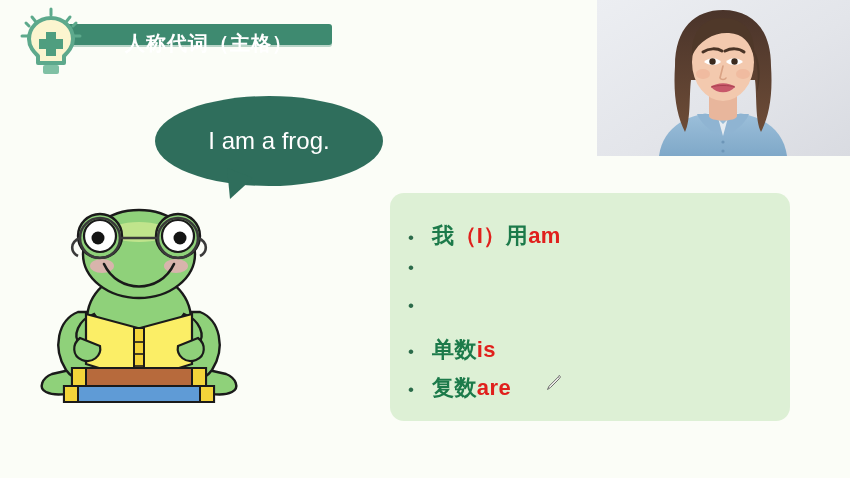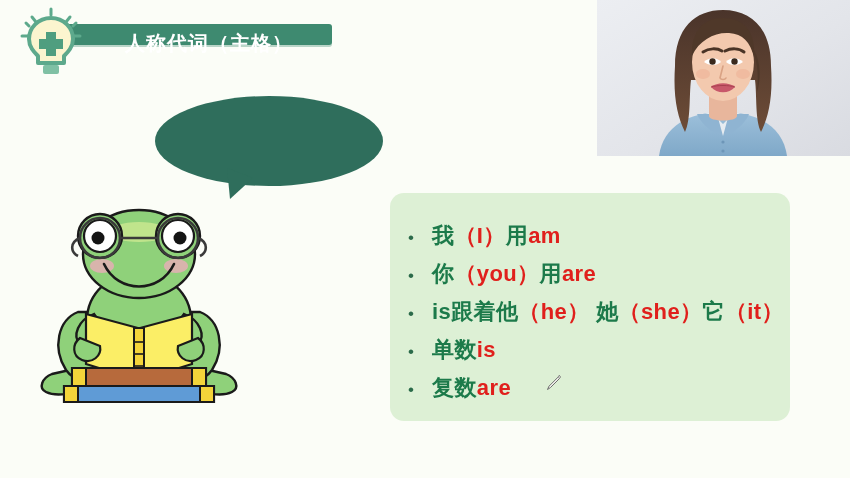--- a/index.html
+++ b/index.html
@@ -178,20 +178,21 @@
     <path d="M35 12 C22 12 13 22 13 33 C13 41 18 46 22 50 L22 57 L48 57 L48 50 C52 46 57 41 57 33 C57 22 48 12 35 12 Z" fill="#fbf5cf" stroke="#5da98c" stroke-width="4" stroke-linejoin="round"></path>
     <path d="M30 26 L40 26 L40 33 L47 33 L47 43 L40 43 L40 50 L30 50 L30 43 L23 43 L23 33 L30 33 Z" fill="#4f9e7f"></path>
     <rect x="27" y="59" width="16" height="9" rx="2" fill="#7fc0a4"></rect>
   </svg>
 
   <div id="speech-bubble">
     <svg viewBox="0 0 228 104" width="228" height="104">
       <ellipse cx="114" cy="45" rx="114" ry="45" fill="#2f6e5c"></ellipse>
       <path d="M72 72 L75 103 L98 82 Z" fill="#2f6e5c"></path>
     </svg>
+    <div id="speech-text">I am a frog.</div>
   </div>
 
   <svg id="frog-illustration" viewBox="0 0 210 212">
 
     <path d="M18 182 C8 186 4 196 12 200 C22 205 44 202 52 194 C58 188 50 178 40 177 Z" fill="#8fd17a" stroke="#1a1a1a" stroke-width="2.4"></path>
     <path d="M192 182 C202 186 206 196 198 200 C188 205 166 202 158 194 C152 188 160 178 170 177 Z" fill="#8fd17a" stroke="#1a1a1a" stroke-width="2.4"></path>
 
     <path d="M44 120 C24 128 18 156 32 178 C42 192 60 188 66 172 C72 154 66 128 58 120 Z" fill="#8fd17a" stroke="#1a1a1a" stroke-width="2.4"></path>
     <path d="M166 120 C186 128 192 156 178 178 C168 192 150 188 144 172 C138 154 144 128 152 120 Z" fill="#8fd17a" stroke="#1a1a1a" stroke-width="2.4"></path>
 
@@ -242,25 +243,23 @@
   </svg>
 
   <div id="content-card">
     <div id="bullet-list">
         <div class="bullet-row">
           <span class="bullet-dot">•</span>
           <span class="bullet-text"><span class="zh">我</span><span class="en">（I）</span><span class="zh">用</span><span class="en">am</span></span>
         </div>
         <div class="bullet-row">
           <span class="bullet-dot">•</span>
-          <span class="bullet-text"><span class="zh">你</span><span class="en">（you）</span><span class="zh">用</span><span class="en">are</span></span>
-        </div>
-        <div class="bullet-row">
-          <span class="bullet-dot">•</span>
-          <span class="bullet-text"><span class="en-green">is</span><span class="zh">跟着他</span><span class="en">（he）</span><span class="zh"> 她</span><span class="en">（she）</span><span class="zh">它</span><span class="en">（it）</span></span>
+        </div>
+        <div class="bullet-row">
+          <span class="bullet-dot">•</span>
         </div>
         <div class="bullet-row">
           <span class="bullet-dot">•</span>
           <span class="bullet-text"><span class="zh">单数</span><span class="en">is</span></span>
         </div>
         <div class="bullet-row">
           <span class="bullet-dot">•</span>
           <span class="bullet-text"><span class="zh">复数</span><span class="en">are</span></span>
         </div>
       </div>

